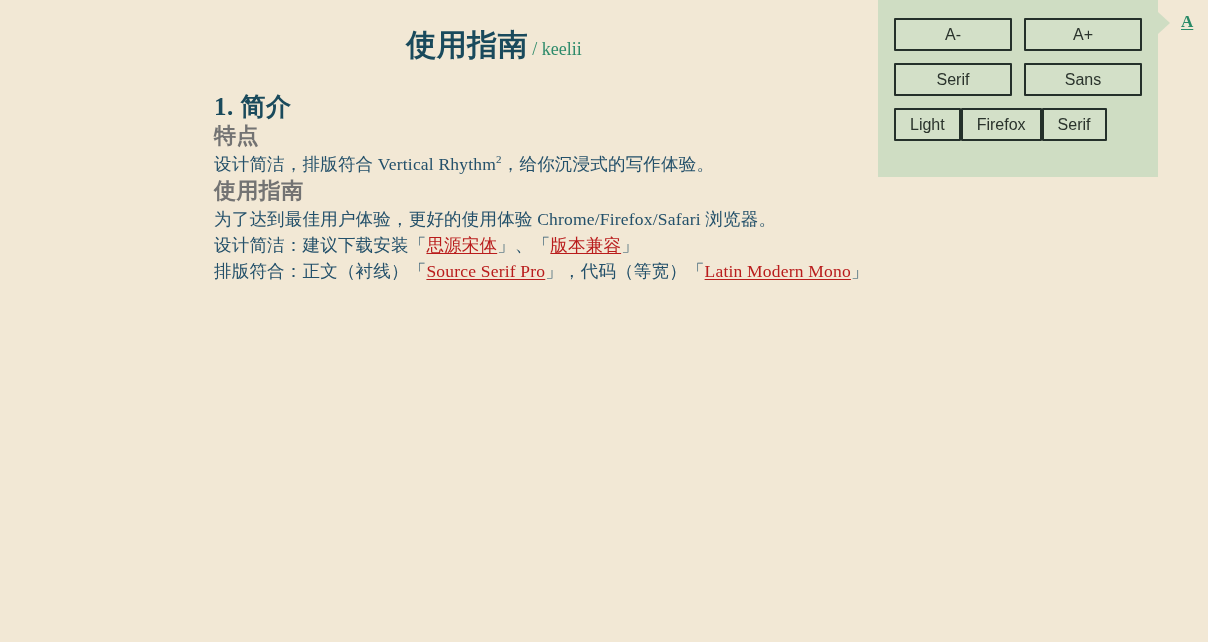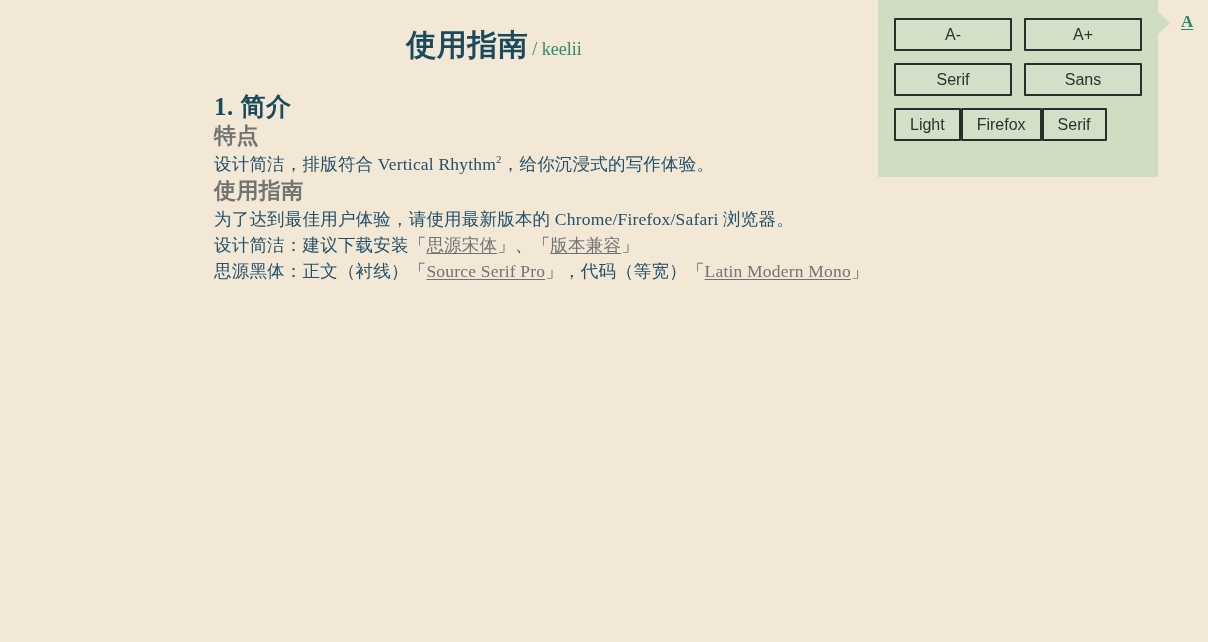--- a/index.html
+++ b/index.html
@@ -80,21 +80,21 @@
   .blk-p-tight { margin-bottom: 26px; }
 
   sup.fn {
     font-size: 11px;
     vertical-align: super;
     line-height: 0;
     color: #23506a;
   }
 
   a.lnk {
-    color: #737373;
+    color: #b91c1c;
     text-decoration: underline;
     text-underline-offset: 2px;
   }
   .brk { color: #23506a; }
 
   
   #settings-panel {
     position: absolute;
     left: 878px;
     top: 0;
@@ -165,26 +165,26 @@
   </h1>
 
   <div class="content">
 
     <h2 class="sec blk-h2">1. 简介</h2>
 
     <h3 class="sub blk-h3">特点</h3>
     <p class="body blk-p"><span>设计简洁，排版符合 Vertical Rhythm</span><sup class="fn">2</sup><span>，给你沉浸式的写作体验。</span></p>
 
     <h3 class="sub blk-h3">使用指南</h3>
-    <p class="body blk-p">为了达到最佳用户体验，请使用最新版本的 Chrome/Firefox/Safari 浏览器。</p>
+    <p class="body blk-p">为了达到最佳用户体验，更好的使用体验 Chrome/Firefox/Safari 浏览器。</p>
 
 
     <p class="body blk-p-tight"><span>设计简洁：建议下载安装</span><span class="brk">「</span><a class="lnk" href="#">思源宋体</a><span class="brk">」</span><span>、</span><span class="brk">「</span><a class="lnk" href="#">版本兼容</a><span class="brk">」</span></p>
 
-    <p class="body blk-p"><span>思源黑体：正文（衬线）</span><span class="brk">「</span><a class="lnk" href="#">Source Serif Pro</a><span class="brk">」</span><span>，代码（等宽）</span><span class="brk">「</span><a class="lnk" href="#">Latin Modern Mono</a><span class="brk">」</span></p>
+    <p class="body blk-p"><span>排版符合：正文（衬线）</span><span class="brk">「</span><a class="lnk" href="#">Source Serif Pro</a><span class="brk">」</span><span>，代码（等宽）</span><span class="brk">「</span><a class="lnk" href="#">Latin Modern Mono</a><span class="brk">」</span></p>
 
 
   </div>
 </div>
 
 <div id="settings-panel">
 
   <div class="btn-row grow2">
     <div class="ctl-btn">A-</div>
     <div class="ctl-btn">A+</div>

